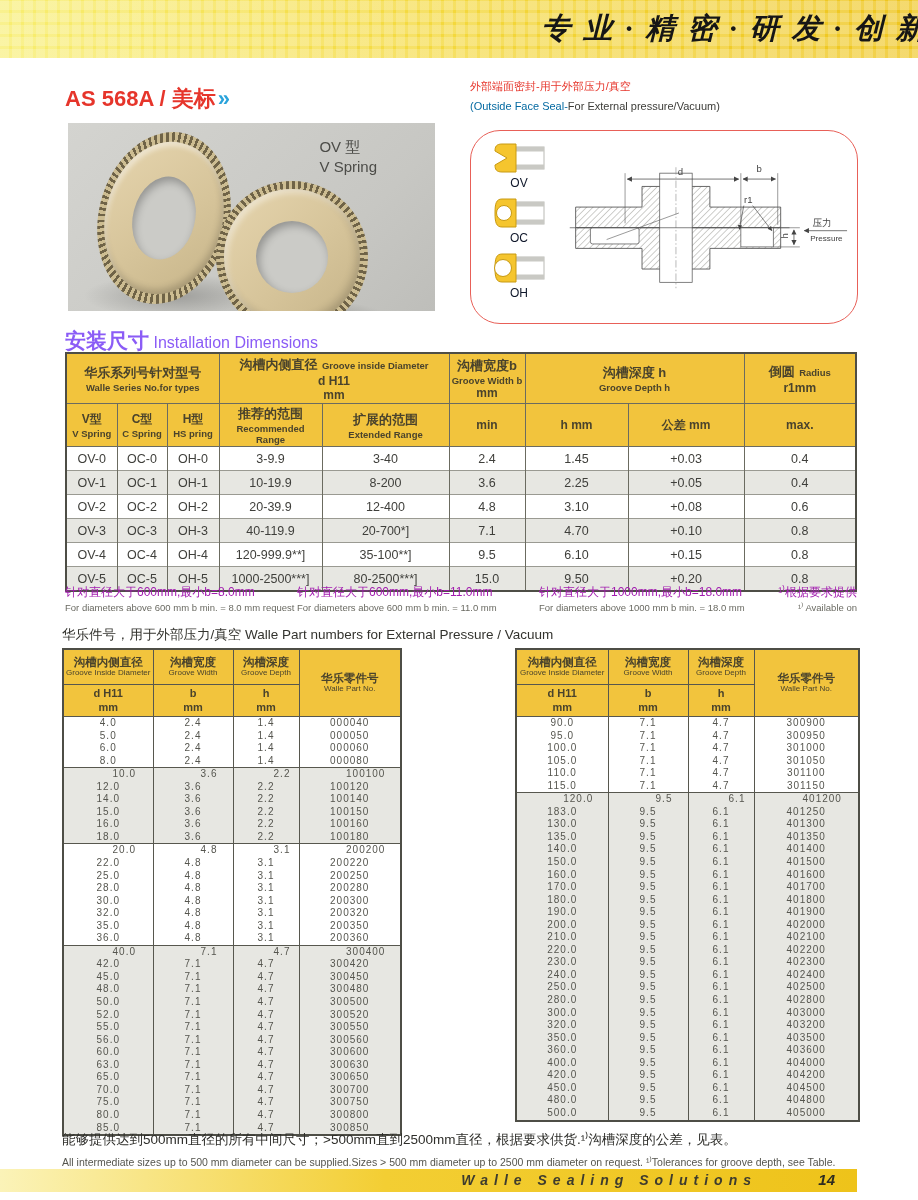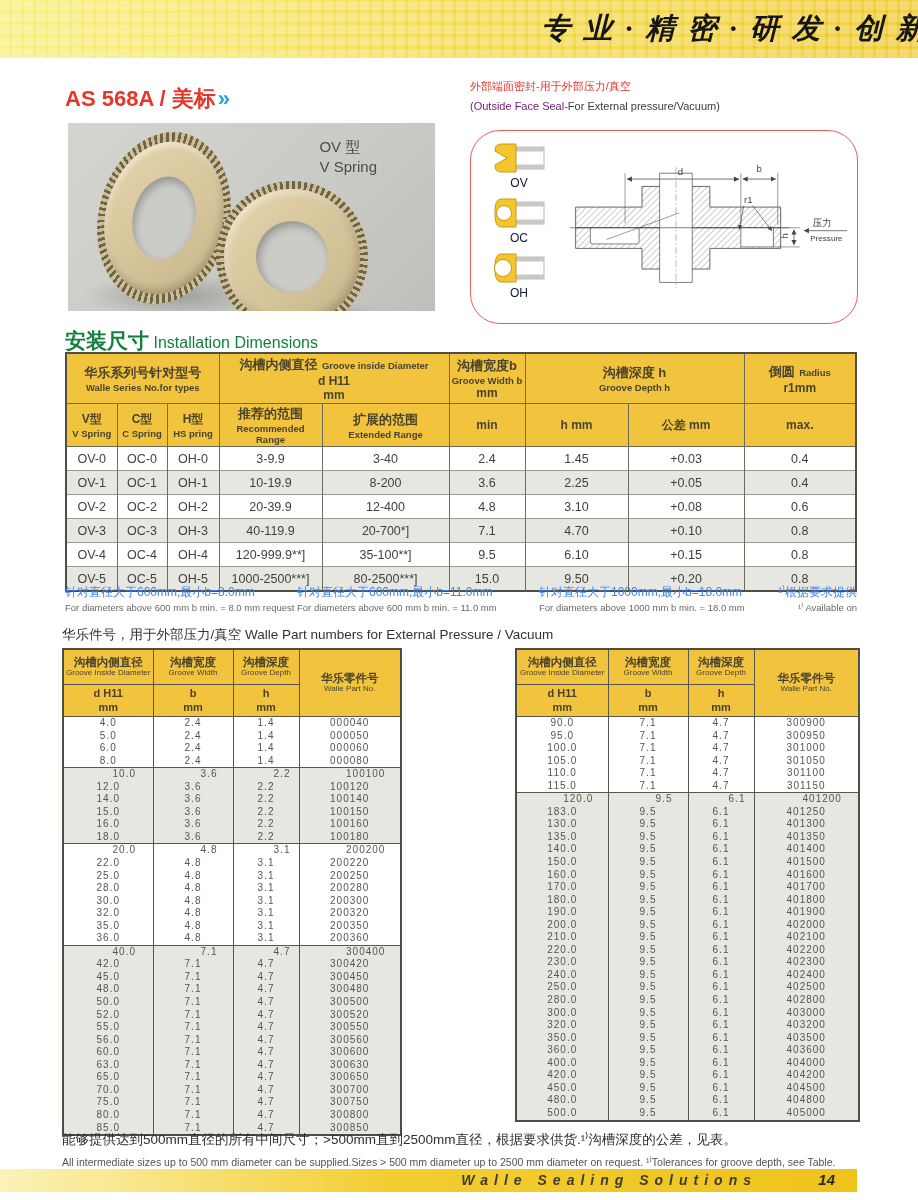--- a/index.html
+++ b/index.html
@@ -14,21 +14,21 @@
       linear-gradient(90deg,#f8ee72 0%,#f4d93e 45%,#eec31a 100%); padding-left: 44px;}
   .banner-slogan{position:absolute;right:24px;top:9px;font-family:"Liberation Serif",serif;
     font-weight:bold;font-style:italic;font-size:29px;letter-spacing:13px;color:#161616;white-space:nowrap;}
 
   
   .page-title{position:absolute;left:65px;top:84px;font-size:22px;font-weight:bold;color:#e6352b;}
   .page-title .arrows{color:#29a3db;font-size:22px;margin-left:2px;}
   .subtitle{position:absolute;left:470px;top:76px;font-size:11px;line-height:20px;}
   .sub-cn{color:#e6352b;}
   .sub-en{color:#3c3c38;}
-  .sub-en .red{color:#701a75;}
+  .sub-en .red{color:#0369a1;}
 
   
   .photo{position:absolute;left:68px;top:123px;width:367px;height:188px;
     background:linear-gradient(135deg,#d4d4d0 0%,#c7c7c3 70%,#bebeba 100%);overflow:hidden;}
   .photo-label{position:absolute;right:58px;top:14px;font-size:15px;color:#4c4c48;line-height:1.3;text-align:left;}
   .ring{position:absolute;}
   .ring .coil{position:absolute;inset:0;border-radius:50%;
     background:repeating-conic-gradient(#6f6347 0deg 2.2deg,#cdbd92 2.2deg 4.8deg);}
   .ring .body{position:absolute;inset:5.5%;border-radius:50%;
     background:linear-gradient(135deg,#e6d5ae 0%,#d6c49a 55%,#c6b489 100%);
@@ -47,21 +47,21 @@
     border:1.5px solid #e86058;border-radius:30px;background:#fff;}
   .profiles{position:absolute;left:16px;top:10px;width:64px;}
   .profile{margin-bottom:6px;text-align:center;}
   .profile svg{display:block;margin:0 auto;}
   .profile .plabel{display:block;font-size:12px;color:#0f172a;margin-top:1px;}
   .cross-section{position:absolute;left:84px;top:6px;}
   .cs-text{font-size:13px;fill:#444;font-family:"Liberation Sans",sans-serif;}
   .cs-text-sm{font-size:11px;fill:#444;font-family:"Liberation Sans",sans-serif;}
 
   
-  .sec1{position:absolute;left:65px;top:327px;color:#15803d;}
+  .sec1{position:absolute;left:65px;top:327px;color:#8b5cf6;}
   .sec1 .cn{font-size:21px;font-weight:bold;}
   .sec1 .en{font-size:16px;}
   .sec2{position:absolute;left:62px;top:626px;font-size:13.5px;color:#33332e;}
 
   
   table.t1{position:absolute;left:65px;top:352px;width:790px;border-collapse:collapse;
     table-layout:fixed;border:2px solid #4e4e46;}
   .t1 th{background:#f2c43d;border:1px solid #6b6b60;color:#4a432c;font-weight:bold;
     padding:1px 2px;vertical-align:middle;}
   .t1 .h-cn{font-size:13px;}
@@ -69,21 +69,21 @@
   .t1 .h-sub{font-size:12px;}
   .t1 thead tr:first-child{height:44px;}
   .t1 thead tr:last-child{height:34px;}
   .t1 td{border-left:1px solid #6b6b60;border-right:1px solid #6b6b60;border-top:1px solid #9a9a92;
     text-align:center;font-size:12.5px;color:#3f3f3b;padding:4.5px 0;}
   .t1 tbody tr:nth-child(even) td{background:#e7e7e2;}
 
   
   .notes1{position:absolute;left:65px;top:584px;width:792px;display:flex;}
   .note{line-height:1.45;}
-  .note .n-cn{font-size:12px;color:#3b82f6;}
+  .note .n-cn{font-size:12px;color:#a21caf;}
   .note .n-en{font-size:9.5px;color:#6a6a62;}
   .note1{width:232px;} .note2{width:242px;} .note3{width:230px;}
   .note4{flex:1;text-align:right;}
 
   
   table.parts{position:absolute;border-collapse:collapse;table-layout:fixed;border:2px solid #4e4e46;}
   #parts-left{left:62px;top:648px;width:338px;}
   #parts-right{left:515px;top:648px;width:343px;}
   .parts th{background:#f2c43d;border:1px solid #57574e;color:#4a432c;padding:1px 0;vertical-align:middle;}
   .parts thead tr:first-child th{height:32px;}

